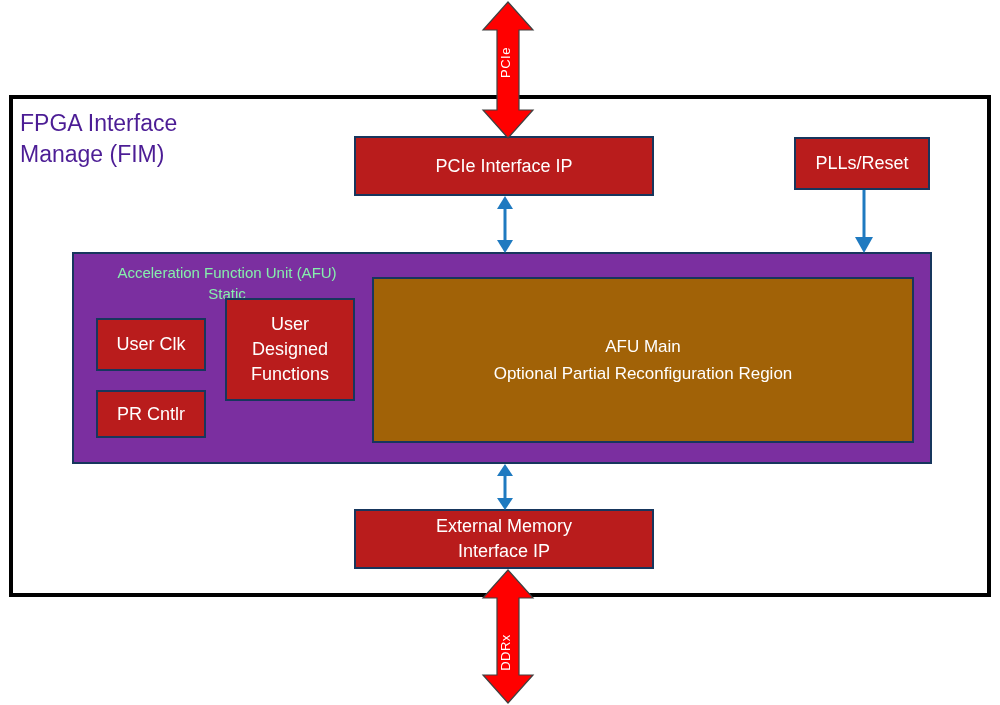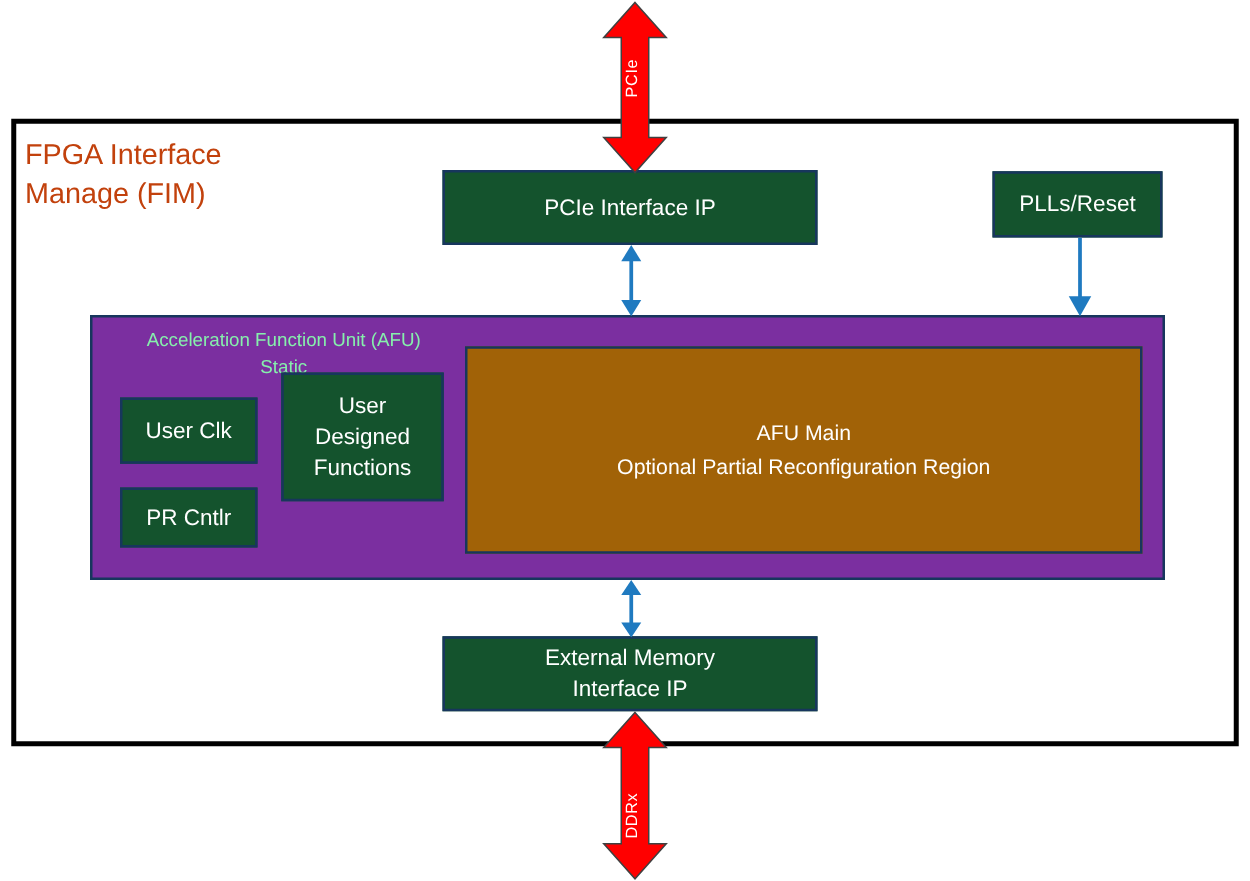--- a/index.html
+++ b/index.html
@@ -30,38 +30,38 @@
     box-sizing: border-box;
     z-index: 5;
   }
   .fim-title {
     position: absolute;
     left: 20px;
     top: 108px;
     width: 320px;
     font-size: 23px;
     line-height: 31px;
-    color: #c2410c;
+    color: #4c1d95;
     z-index: 8;
     white-space: pre-line;
   }
 
   
   .box {
     position: absolute;
     box-sizing: border-box;
     display: flex;
     align-items: center;
     justify-content: center;
     text-align: center;
     color: #ffffff;
     z-index: 10;
   }
   .box-blue {
-    background: #14532d;
+    background: #b91c1c;
     border: 2px solid #17365d;
   }
   .box-green {
     background: #a16207;
     border: 2px solid #17365d;
   }
   .box-purple {
     background: #7b2fa0;
     border: 2px solid #17365d;
   }

